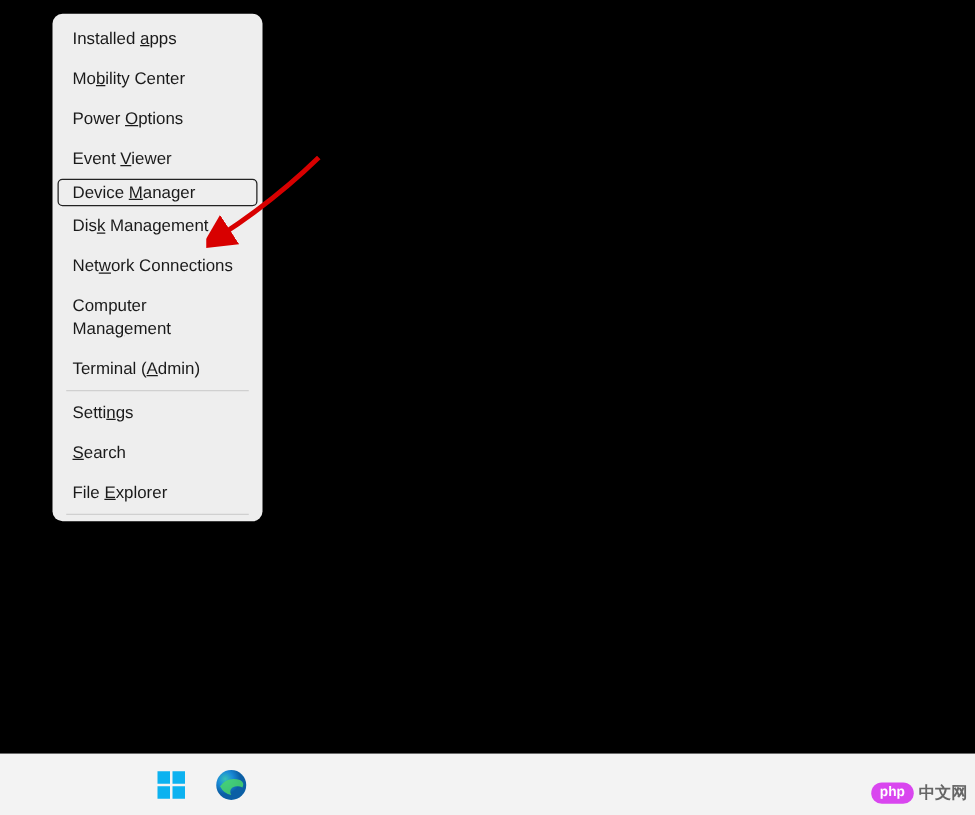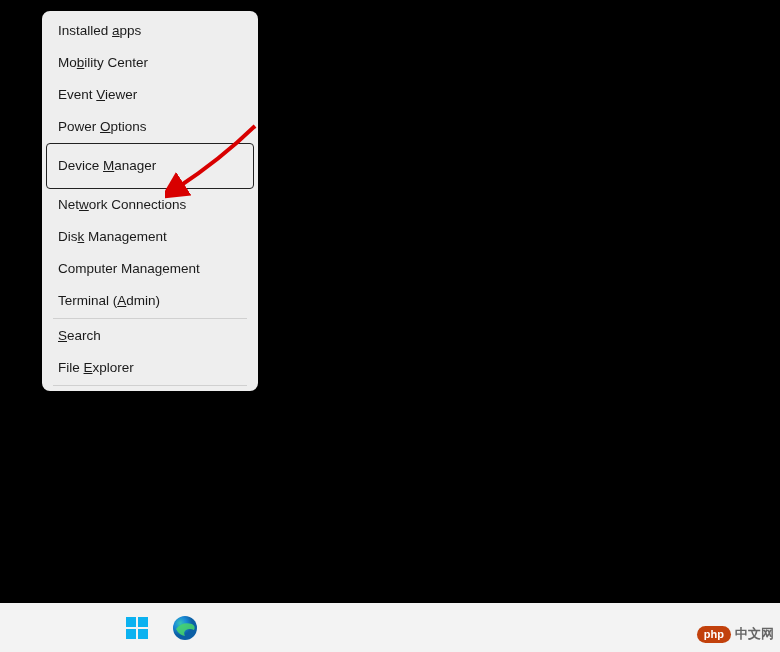--- a/index.html
+++ b/index.html
@@ -20,21 +20,21 @@
       top: 0;
       left: 0;
       width: 780px;
       height: 603px;
       background: #000000;
     }
     .context-menu {
       position: absolute;
       top: 11px;
       left: 42px;
-      width: 216px;
+      width: 168px;
       background: #eeeeee;
       border-radius: 8px;
       padding: 4px 2px;
       box-shadow: 0 8px 20px rgba(0,0,0,0.25);
     }
     .menu-item {
       display: flex;
       align-items: center;
       justify-content: space-between;
       padding: 7px 12px;
@@ -42,21 +42,21 @@
       color: #1a1a1a;
       cursor: default;
       border-radius: 4px;
       margin: 0 2px;
       line-height: 18px;
     }
     .menu-item.selected {
       border: 1px solid #222;
       border-radius: 4px;
       margin: 0 2px;
-      padding: 13px 11px;
+      padding: 1px 11px;
     }
     .menu-divider {
       height: 1px;
       background: #d0d0d0;
       margin: 1px 9px;
     }
     .menu-label u {
       text-decoration: underline;
     }
     .chevron {
@@ -101,21 +101,21 @@
       right: 6px;
       bottom: 9px;
       display: flex;
       align-items: center;
       gap: 4px;
       font-size: 13px;
       color: #666;
       font-weight: 600;
     }
     .watermark-badge {
-      background: #c2410c;
+      background: #d946ef;
       color: #fff;
       border-radius: 9px;
       padding: 0 7px;
       font-size: 11px;
       font-weight: 700;
       line-height: 17px;
       font-family: Arial, sans-serif;
     }
     .shadow-line {
       position: absolute;
@@ -133,43 +133,46 @@
 
 <div class="context-menu">
   <div id="g1">
       <div class="menu-item">
         <span class="menu-label">Installed <u>a</u>pps</span>
       </div>
       <div class="menu-item">
         <span class="menu-label">Mo<u>b</u>ility Center</span>
       </div>
       <div class="menu-item">
+        <span class="menu-label">Power <u>O</u>ptions</span>
+      </div>
+      <div class="menu-item">
         <span class="menu-label">Event <u>V</u>iewer</span>
-      </div>
-      <div class="menu-item">
-        <span class="menu-label">Power <u>O</u>ptions</span>
       </div>
       <div class="menu-item selected">
         <span class="menu-label">Device <u>M</u>anager</span>
       </div>
       <div class="menu-item">
+        <span class="menu-label">Dis<u>k</u> Management</span>
+      </div>
+      <div class="menu-item">
         <span class="menu-label">Net<u>w</u>ork Connections</span>
-      </div>
-      <div class="menu-item">
-        <span class="menu-label">Dis<u>k</u> Management</span>
       </div>
       <div class="menu-item">
         <span class="menu-label">Computer Mana<u>g</u>ement</span>
       </div>
       <div class="menu-item">
         <span class="menu-label">Terminal (<u>A</u>dmin)</span>
       </div>
     </div>
   <div class="menu-divider"></div>
   <div id="g2">
+      <div class="menu-item">
+        <span class="menu-label">Setti<u>n</u>gs</span>
+      </div>
       <div class="menu-item">
         <span class="menu-label"><u>S</u>earch</span>
       </div>
       <div class="menu-item">
         <span class="menu-label">File <u>E</u>xplorer</span>
       </div>
     </div>
   <div class="menu-divider"></div>
 </div>
 

